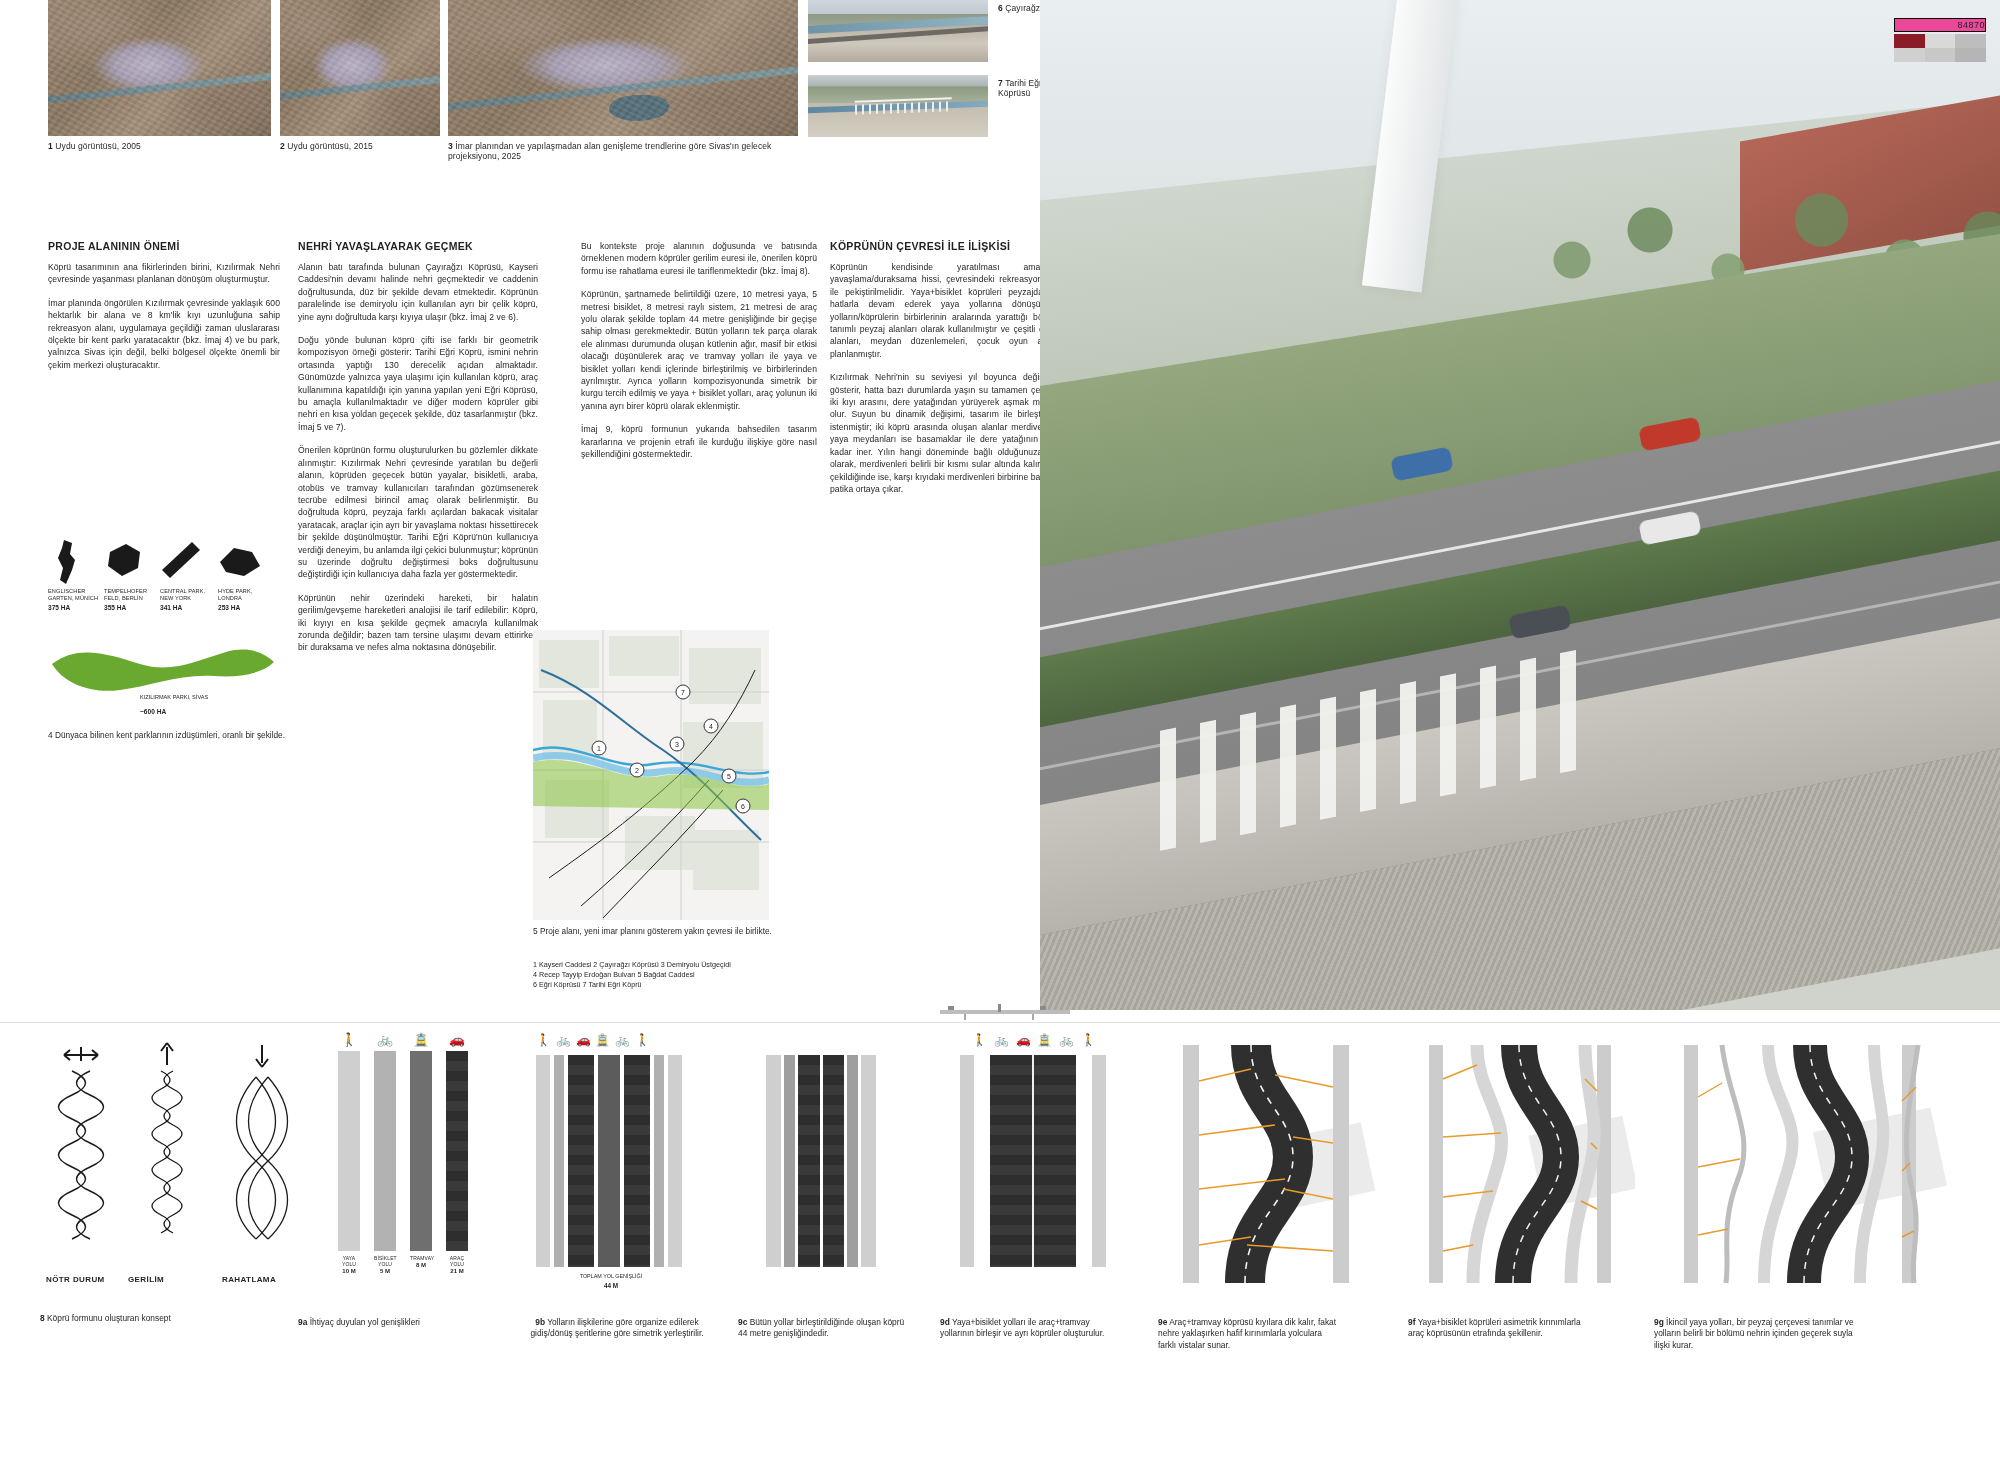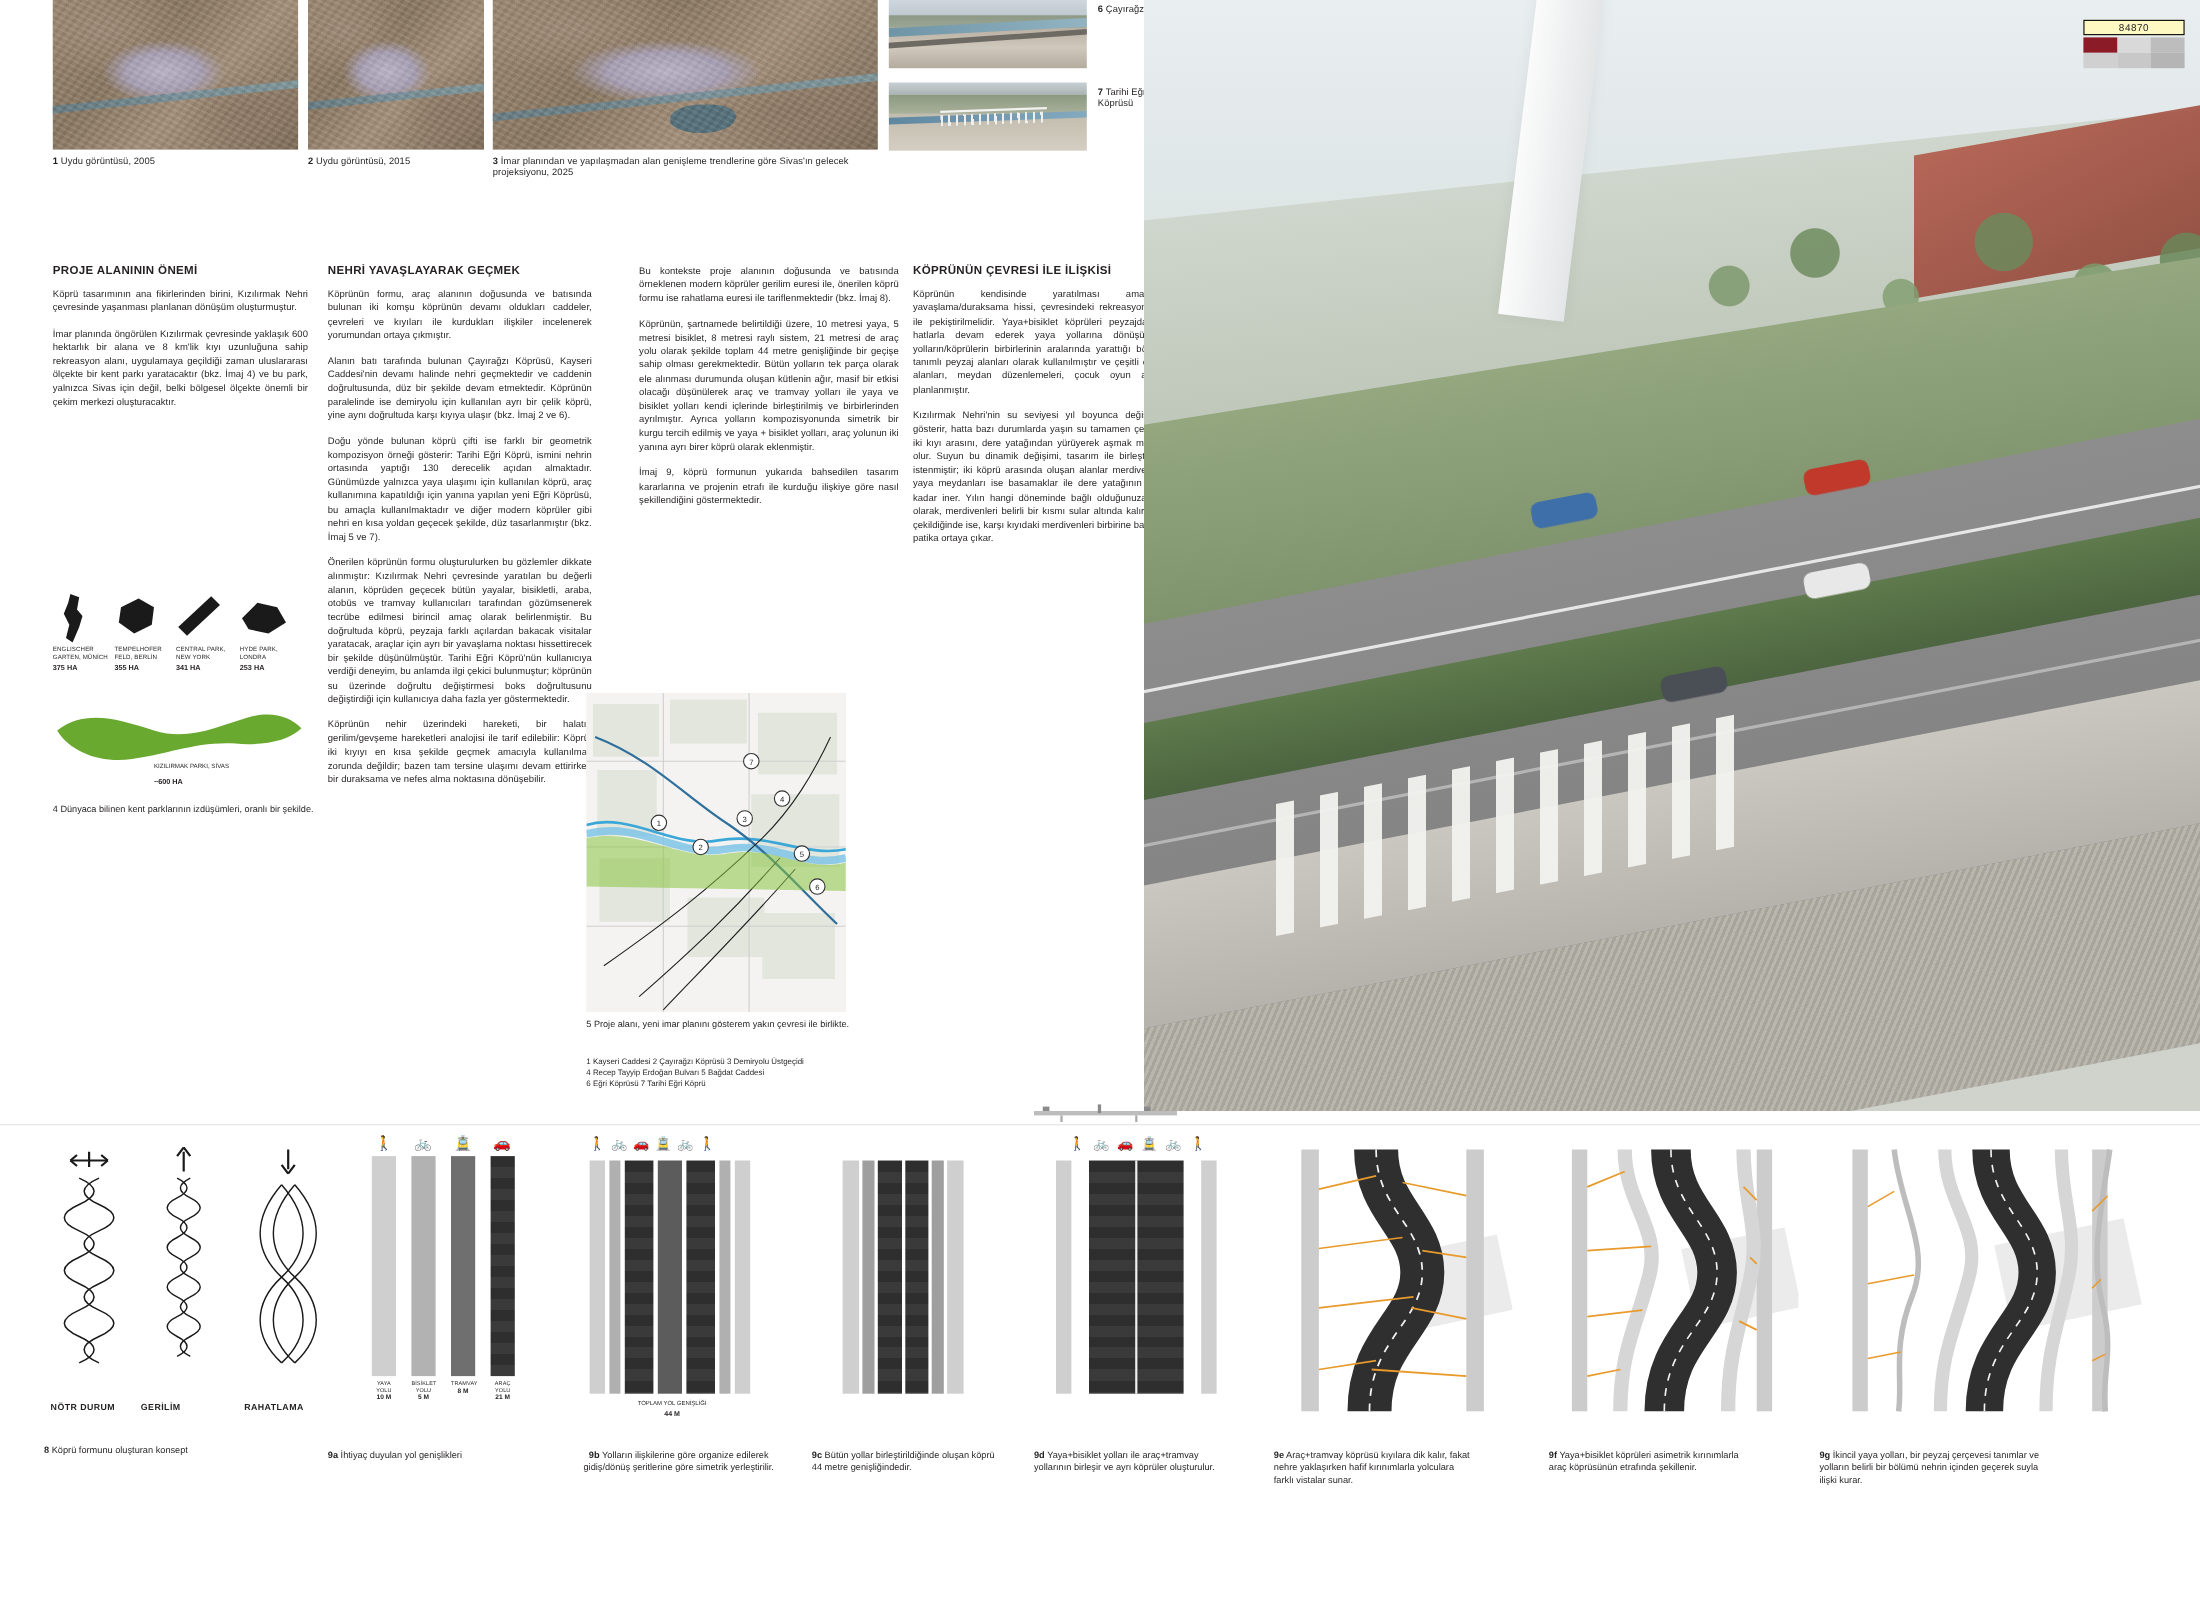--- a/index.html
+++ b/index.html
@@ -107,21 +107,21 @@
   .pylon{position:absolute;left:340px;top:-10px;width:60px;height:300px;background:linear-gradient(90deg,#fbfbfb,#e3e6e7);transform:rotate(7deg);box-shadow:0 0 14px rgba(0,0,0,.06);}
   .deckgrass{position:absolute;left:0;top:310px;width:100%;height:320px;background:linear-gradient(180deg,#94a77f,#6f8560);transform:skewY(-9deg);}
   .roadway{position:absolute;left:-60px;top:470px;width:1120px;height:520px;background:linear-gradient(180deg,#8d8d8d,#7b7b7b);transform:skewY(-11deg);}
   .roadline{position:absolute;left:0;top:0;width:100%;height:3px;background:#efefef;opacity:.9;}
   .median{position:absolute;left:-60px;top:560px;width:1120px;height:70px;background:linear-gradient(180deg,#5f7a4c,#4d6540);transform:skewY(-11deg);}
   .sidewalk{position:absolute;left:-60px;top:700px;width:1200px;height:130px;background:linear-gradient(180deg,#c9c7bf,#b5b3ab);transform:skewY(-11deg);}
   .crossw{position:absolute;left:120px;top:690px;width:420px;height:120px;transform:skewY(-11deg);background:repeating-linear-gradient(90deg,#f2f2ef 0 16px,transparent 16px 40px);opacity:.95;}
   .gravel{position:absolute;left:-60px;top:830px;width:1200px;height:200px;background:repeating-linear-gradient(115deg,#b9b6ae 0 3px,#a7a49c 3px 6px);transform:skewY(-11deg);}
   .car{position:absolute;width:60px;height:24px;border-radius:8px;filter:blur(.4px);}
   .barcode{position:absolute;right:14px;top:18px;width:92px;}
-  .barcode .num{background:#fef9c3;border:1px solid #000;font-size:9px;text-align:center;padding:1px 0;font-family:"Liberation Sans",sans-serif;letter-spacing:.5px;}
+  .barcode .num{background:#ec4899;border:1px solid #000;font-size:9px;text-align:right;padding:1px 0;font-family:"Liberation Sans",sans-serif;letter-spacing:.5px;}
   .barcode .sw{display:grid;grid-template-columns:repeat(3,1fr);margin-top:2px;}
   .barcode .sw i{display:block;height:14px;}
 
   
   .bottom{position:absolute;left:0;top:1022px;width:2000px;height:452px;background:#ffffff;border-top:1px solid #e3e3e3;}
   .bcap{position:absolute;font-size:8.4px;line-height:11.4px;}
   .bcap b{font-weight:bold;}
   .knot{position:absolute;}
   .knotlbl{position:absolute;font-size:8px;font-weight:bold;letter-spacing:.4px;}
 
@@ -236,21 +236,20 @@
 SİVAS</div>
           <div class="ha">~600 HA</div>
         </div>
 
         <div class="cap4">4 Dünyaca bilinen kent parklarının izdüşümleri, oranlı bir şekilde.</div>
       </div>
     </div>
 
     <div class="col c2" style="width:240px;">
       <h3 class="sec">NEHRİ YAVAŞLAYARAK GEÇMEK</h3>
-      <p class="body">Köprünün formu, araç alanının doğusunda ve batısında bulunan iki komşu köprünün devamı oldukları caddeler, çevreleri ve kıyıları ile kurdukları ilişkiler incelenerek yorumundan ortaya çıkmıştır.</p>
       <p class="body">Alanın batı tarafında bulunan Çayırağzı Köprüsü, Kayseri Caddesi'nin devamı halinde nehri geçmektedir ve caddenin doğrultusunda, düz bir şekilde devam etmektedir. Köprünün paralelinde ise demiryolu için kullanılan ayrı bir çelik köprü, yine aynı doğrultuda karşı kıyıya ulaşır (bkz. İmaj 2 ve 6).</p>
       <p class="body">Doğu yönde bulunan köprü çifti ise farklı bir geometrik kompozisyon örneği gösterir: Tarihi Eğri Köprü, ismini nehrin ortasında yaptığı 130 derecelik açıdan almaktadır. Günümüzde yalnızca yaya ulaşımı için kullanılan köprü, araç kullanımına kapatıldığı için yanına yapılan yeni Eğri Köprüsü, bu amaçla kullanılmaktadır ve diğer modern köprüler gibi nehri en kısa yoldan geçecek şekilde, düz tasarlanmıştır (bkz. İmaj 5 ve 7).</p>
       <p class="body">Önerilen köprünün formu oluşturulurken bu gözlemler dikkate alınmıştır: Kızılırmak Nehri çevresinde yaratılan bu değerli alanın, köprüden geçecek bütün yayalar, bisikletli, araba, otobüs ve tramvay kullanıcıları tarafından gözümsenerek tecrübe edilmesi birincil amaç olarak belirlenmiştir. Bu doğrultuda köprü, peyzaja farklı açılardan bakacak visitalar yaratacak, araçlar için ayrı bir yavaşlama noktası hissettirecek bir şekilde düşünülmüştür. Tarihi Eğri Köprü'nün kullanıcıya verdiği deneyim, bu anlamda ilgi çekici bulunmuştur; köprünün su üzerinde doğrultu değiştirmesi boks doğrultusunu değiştirdiği için kullanıcıya daha fazla yer göstermektedir.</p>
       <p class="body">Köprünün nehir üzerindeki hareketi, bir halatın gerilim/gevşeme hareketleri analojisi ile tarif edilebilir: Köprü, iki kıyıyı en kısa şekilde geçmek amacıyla kullanılmak zorunda değildir; bazen tam tersine ulaşımı devam ettirirken bir duraksama ve nefes alma noktasına dönüşebilir.</p>
     </div>
 
     <div class="col c3" style="width:236px;">
       <p class="body">Bu kontekste proje alanının doğusunda ve batısında örneklenen modern köprüler gerilim euresi ile, önerilen köprü formu ise rahatlama euresi ile tariflenmektedir (bkz. İmaj 8).</p>
       <p class="body">Köprünün, şartnamede belirtildiği üzere, 10 metresi yaya, 5 metresi bisiklet, 8 metresi raylı sistem, 21 metresi de araç yolu olarak şekilde toplam 44 metre genişliğinde bir geçişe sahip olması gerekmektedir. Bütün yolların tek parça olarak ele alınması durumunda oluşan kütlenin ağır, masif bir etkisi olacağı düşünülerek araç ve tramvay yolları ile yaya ve bisiklet yolları kendi içlerinde birleştirilmiş ve birbirlerinden ayrılmıştır. Ayrıca yolların kompozisyonunda simetrik bir kurgu tercih edilmiş ve yaya + bisiklet yolları, araç yolunun iki yanına ayrı birer köprü olarak eklenmiştir.</p>
       <p class="body">İmaj 9, köprü formunun yukarıda bahsedilen tasarım kararlarına ve projenin etrafı ile kurduğu ilişkiye göre nasıl şekillendiğini göstermektedir.</p>

